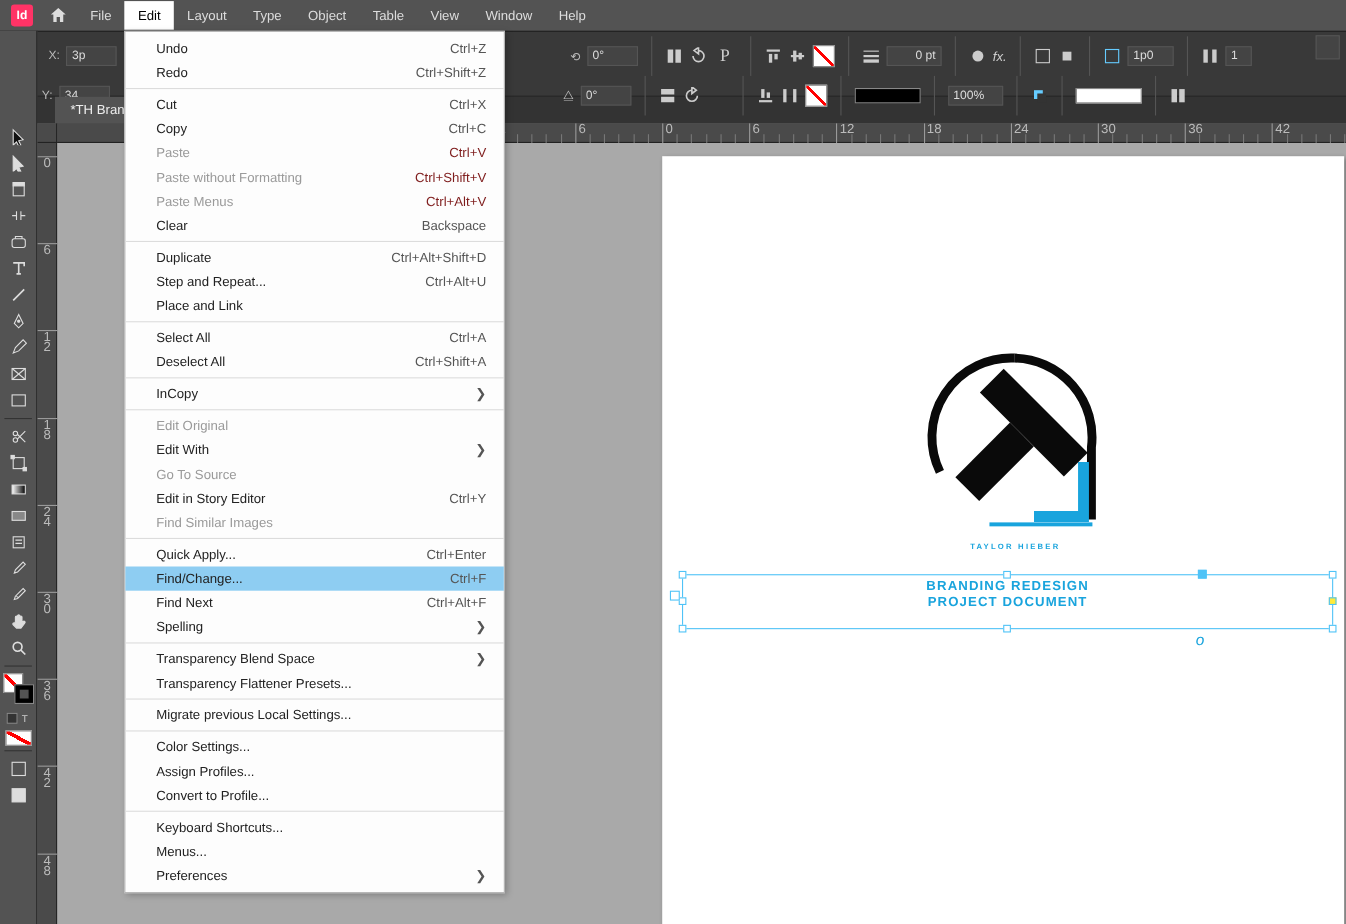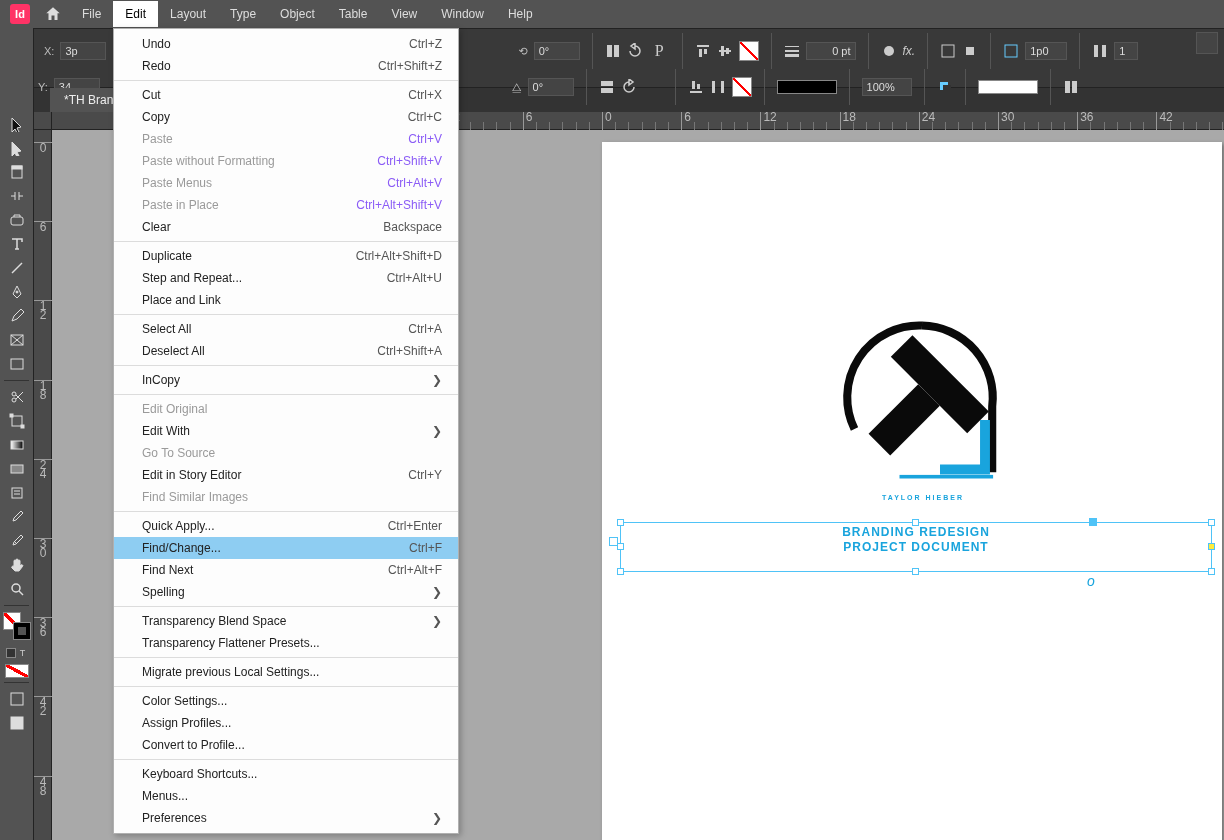--- a/index.html
+++ b/index.html
@@ -61,21 +61,21 @@
 .sel-frame .txt { text-align:center; color:#19a4dd; font-weight:700; font-size:18px; letter-spacing:1px; line-height:1.25; padding-top:2px; font-family: Arial, sans-serif;}
 .sel-outport{position:absolute;width:9px;height:9px;border:1px solid #4fc3f7;background:#fff;}
 .sel-rotmark{position:absolute;color:#19a4dd;font-style:italic;font-size:14px;}
 
 
 .dropdown { position:absolute; left:113px; top:28px; width:346px; background:#fdfdfd; border:1px solid #b0b0b0; box-shadow:2px 2px 6px rgba(0,0,0,.25); z-index:100; padding:4px 0;}
 .dd-item { display:flex; justify-content:space-between; align-items:center; padding:4px 16px 4px 28px; color:#222; }
 .dd-item.disabled { color:#9a9a9a; }
 .dd-item.highlight { background:#8ecdf2; }
 .dd-item .shortcut { color:#555; font-size:12px;}
-.dd-item.disabled .shortcut { color:#8b5cf6; }
+.dd-item.disabled .shortcut { color:#7f1d1d; }
 .dd-item .sub { color:#555; }
 .dd-sep { height:1px; background:#dcdcdc; margin:3px 0; }
 
 .iconbar-grid { width:24px; height:24px; display:grid; grid-template-columns:repeat(3,6px); grid-template-rows:repeat(3,6px); gap:2px; margin-right:6px;}
 .iconbar-grid span{background:#777;}
 .iconbar-grid span.on{background:#ddd;}
 .rt-icons { position:absolute; right:6px; top:32px; display:flex; gap:6px; align-items:center;}
 .rt-icons .bx{width:22px;height:22px;border:1px solid #555;background:#444;}
 </style>
 </head>
@@ -661,24 +661,20 @@
       <span class="shortcut">Ctrl+V</span>
     </div>
     <div class="dd-item disabled">
       <span>Paste without Formatting</span>
       <span class="shortcut">Ctrl+Shift+V</span>
     </div>
     <div class="dd-item disabled">
       <span>Paste Menus</span>
       <span class="shortcut">Ctrl+Alt+V</span>
     </div>
-    <div class="dd-item disabled">
-      <span>Paste in Place</span>
-      <span class="shortcut">Ctrl+Alt+Shift+V</span>
-    </div>
     <div class="dd-item">
       <span>Clear</span>
       <span class="shortcut">Backspace</span>
     </div>
     <div class="dd-sep"></div>
     <div class="dd-item">
       <span>Duplicate</span>
       <span class="shortcut">Ctrl+Alt+Shift+D</span>
     </div>
     <div class="dd-item">

